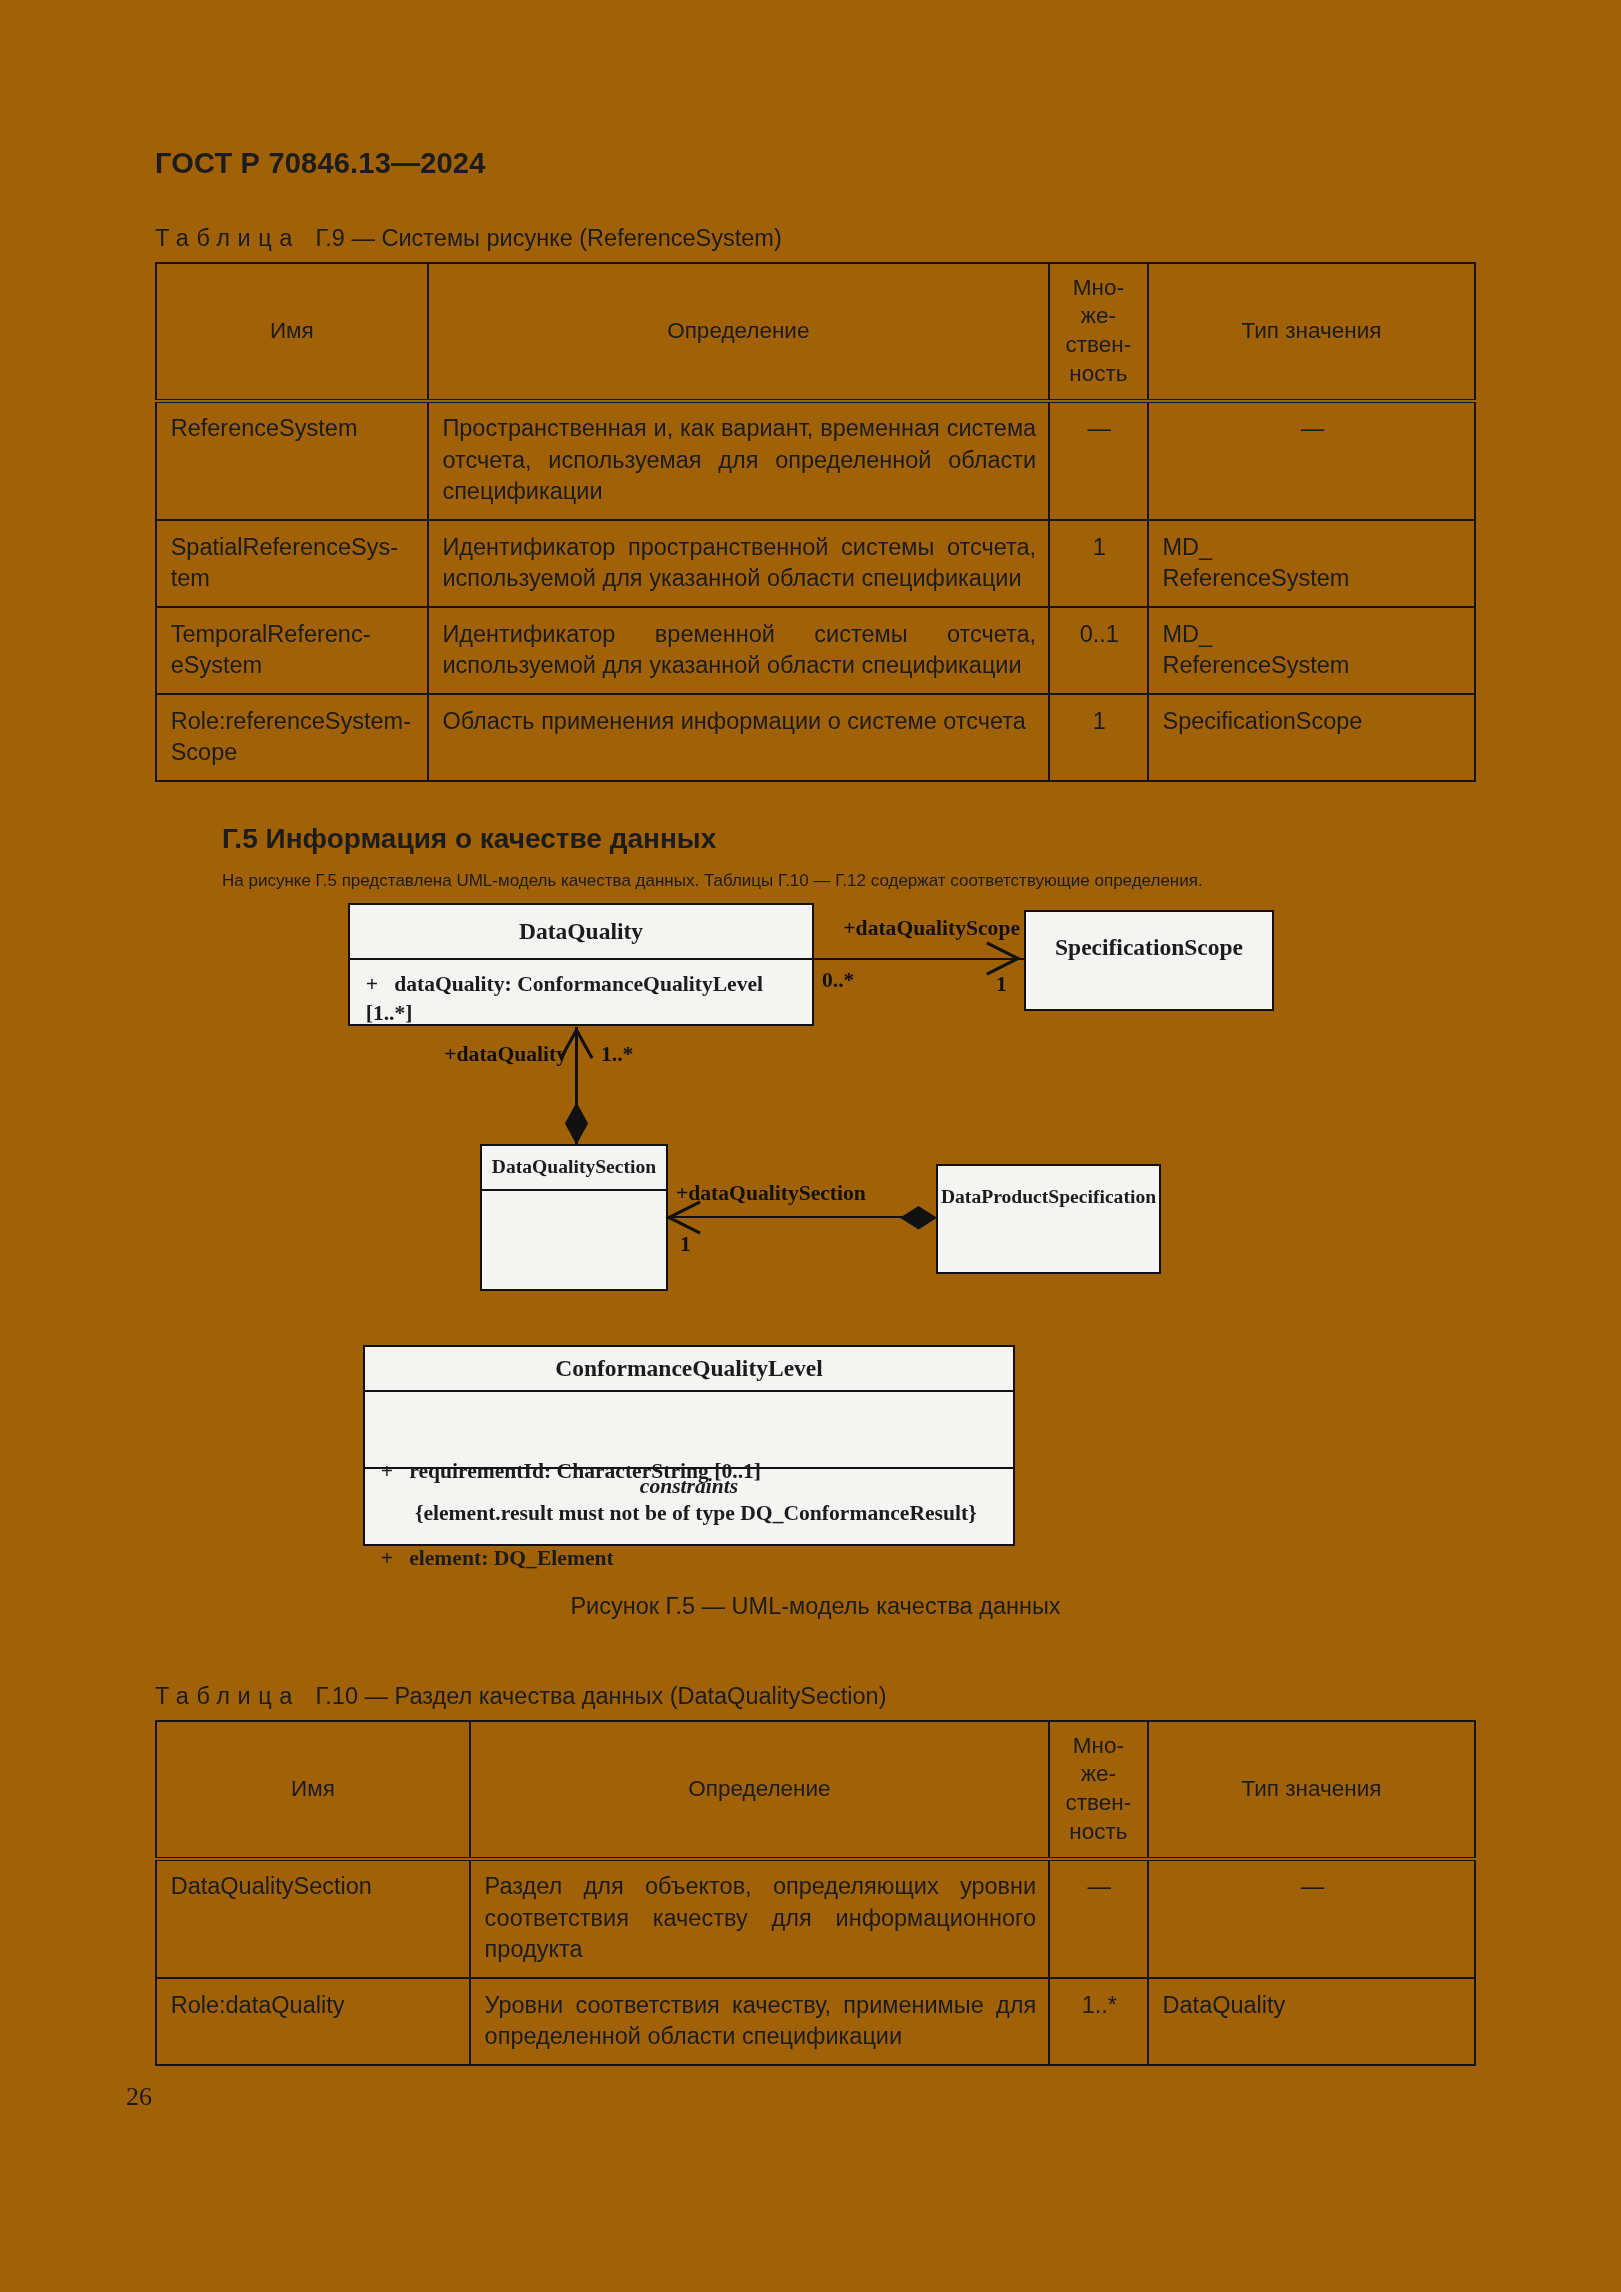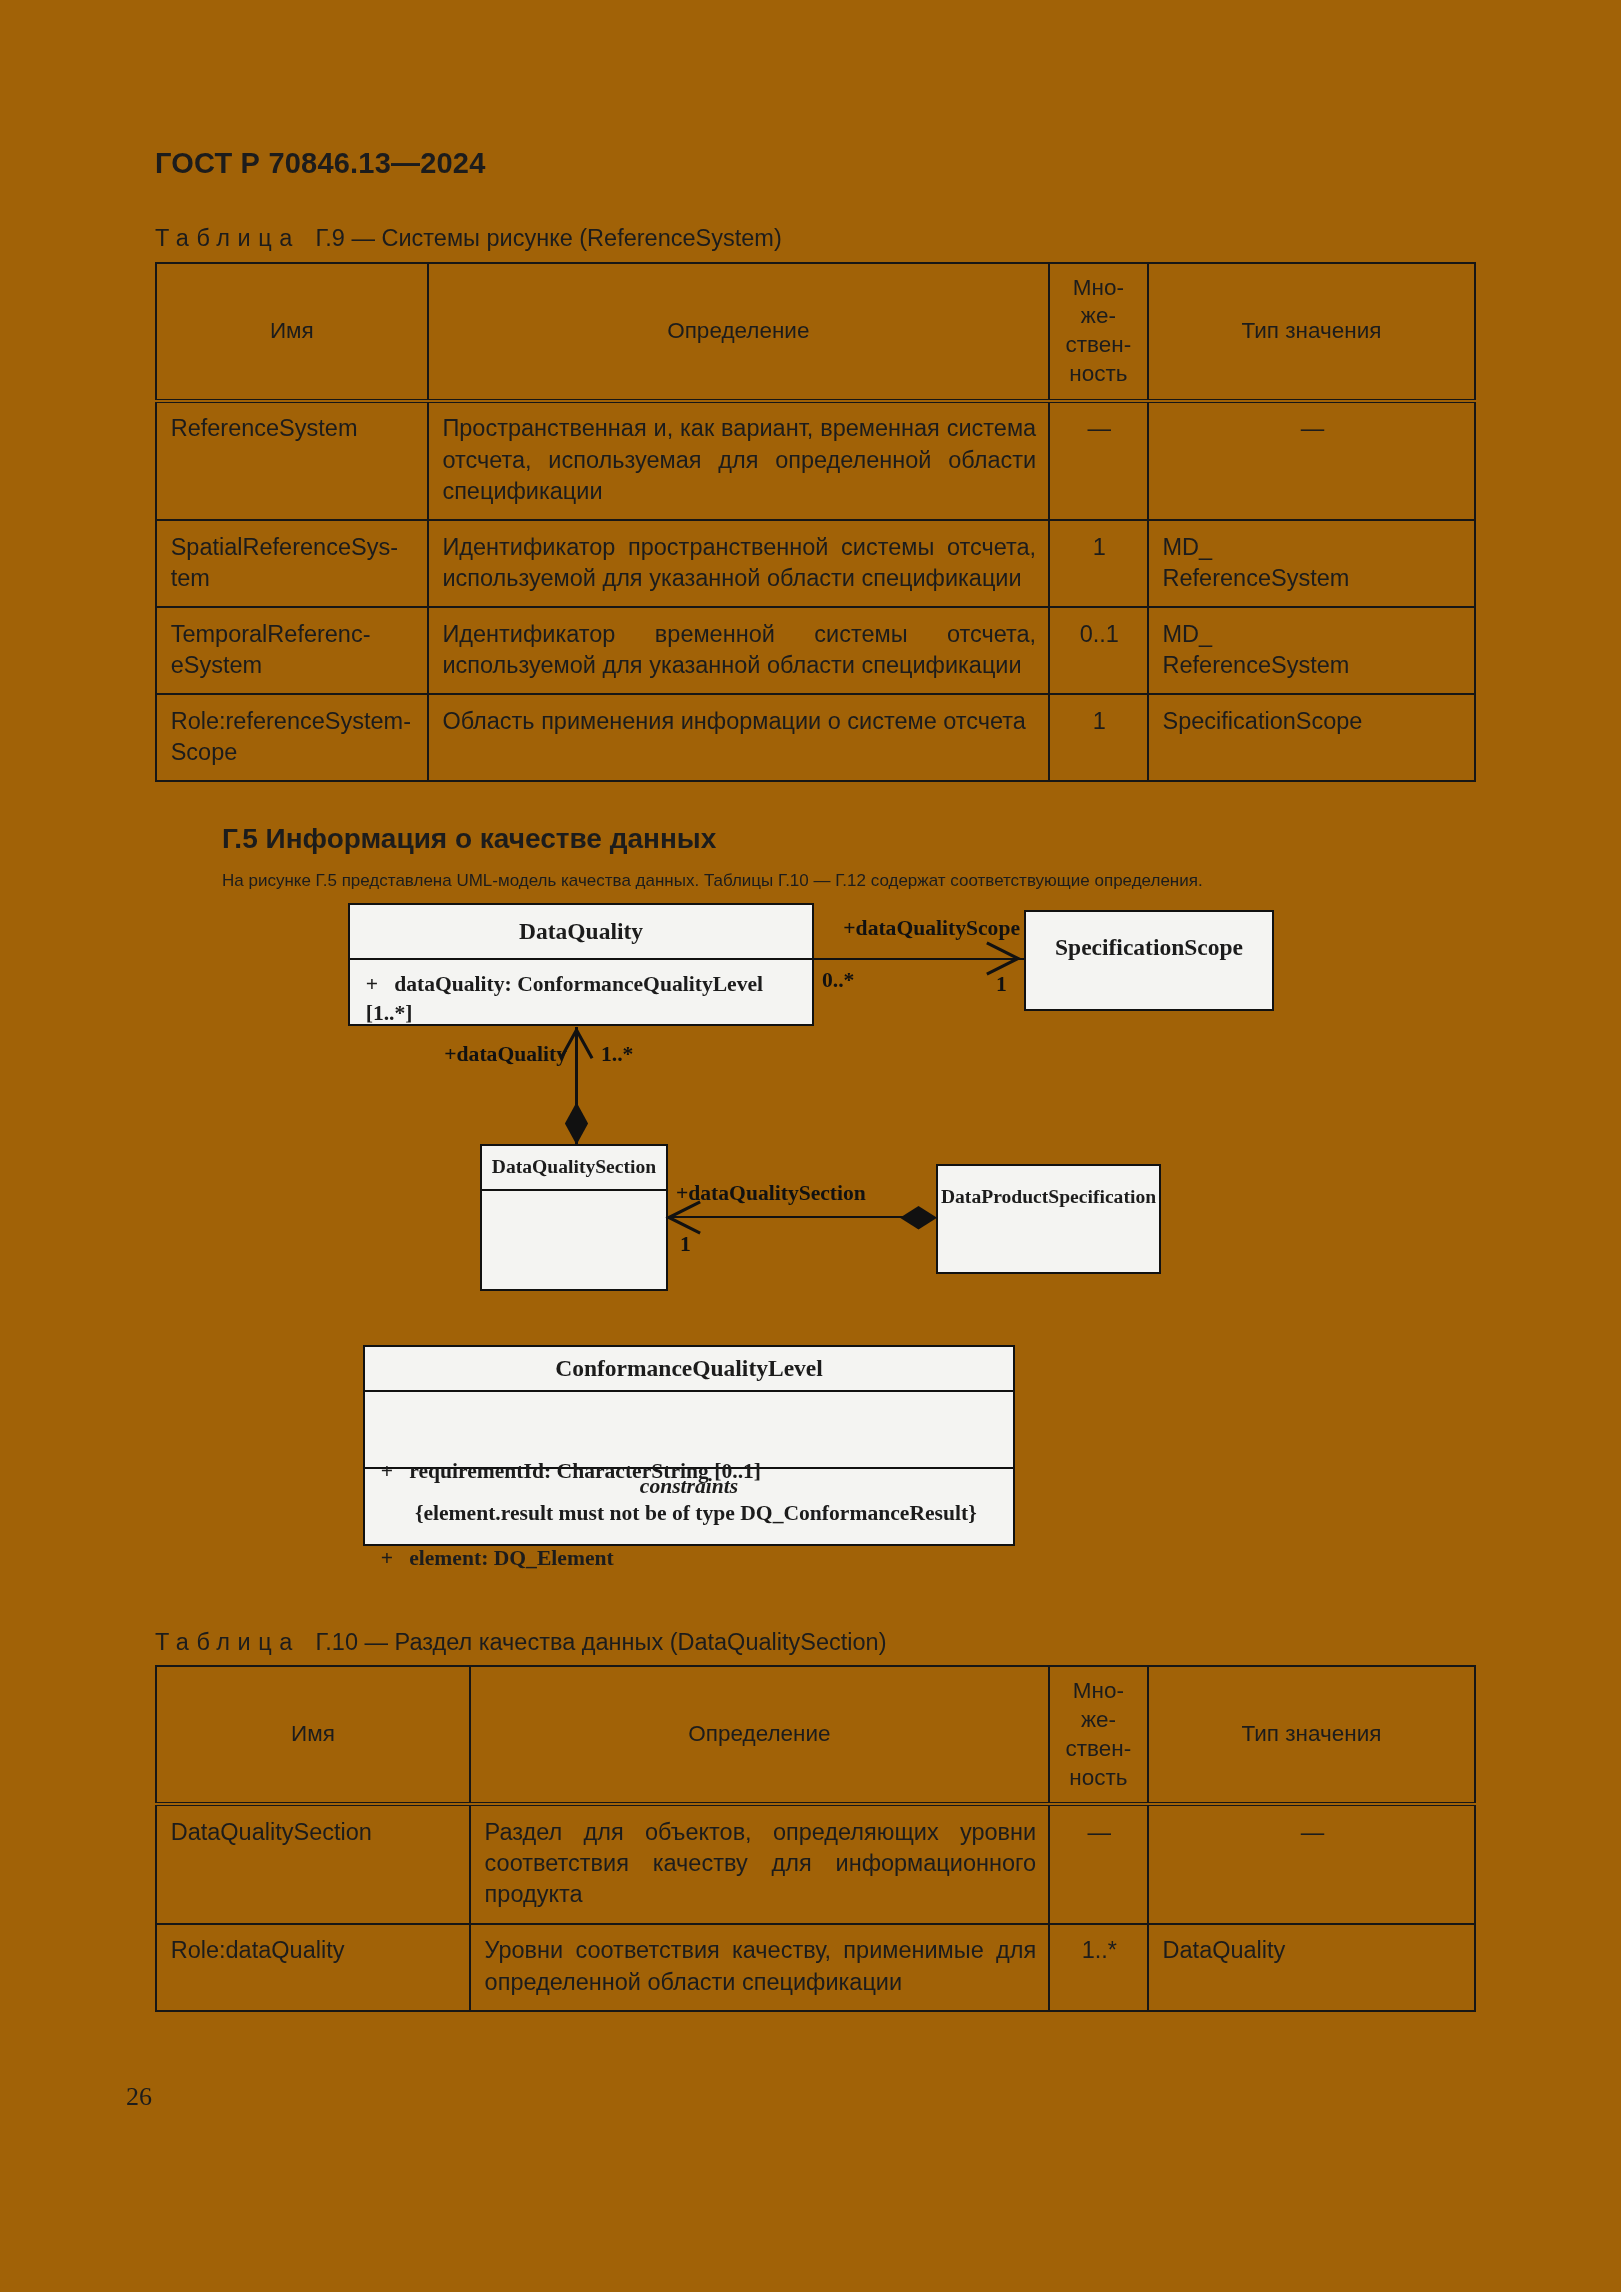--- a/index.html
+++ b/index.html
@@ -235,20 +235,21 @@
         <div>+   requirementId: CharacterString [0..1]</div>
         <div>+   element: DQ_Element</div>
       </div>
       <div class="uml-constraints">
         <div class="cons-label">constraints</div>
         <div class="cons-text">{element.result must not be of type DQ_ConformanceResult}</div>
       </div>
     </div>
   </div>
 
+  <p class="fig-caption">Рисунок Г.5 — UML-модель качества данных</p>
 
   <p class="tbl-title second">
     <span class="tbl-word">Таблица</span><span>Г.10 — Раздел качества данных (DataQualitySection)</span>
   </p>
   <table class="gost">
     <colgroup>
       <col style="width:23.8%">
         <col style="width:43.9%">
         <col style="width:7.5%">
         <col style="width:24.8%">

